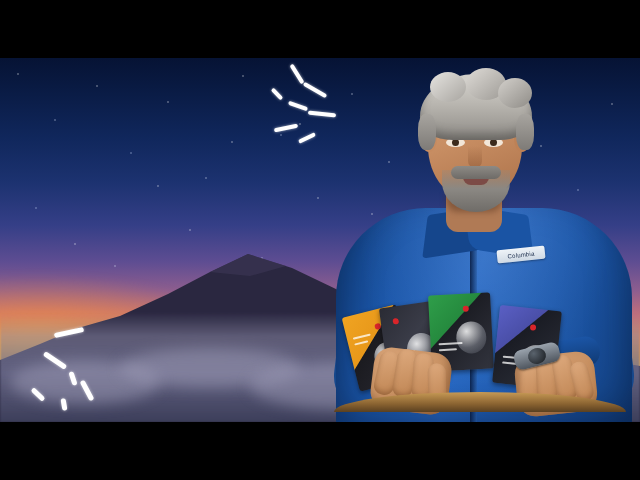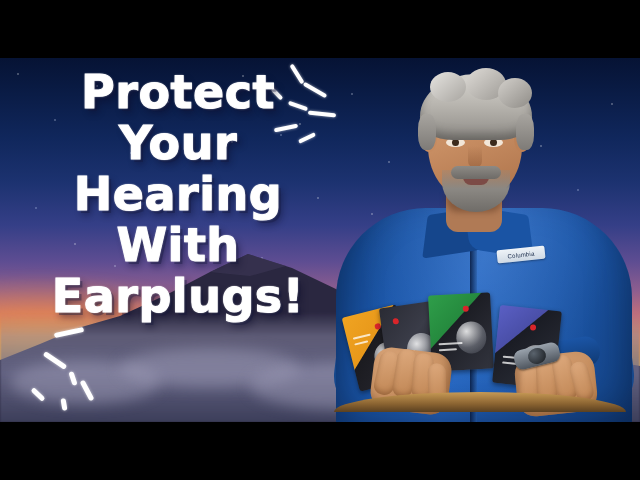--- a/index.html
+++ b/index.html
@@ -260,27 +260,20 @@
 
     <div class="burst" style="left:14px;top:272px;width:90px;height:86px;">
       <i style="left:40px;top:0px;width:30px;height:5px;transform:rotate(-12deg);"></i>
       <i style="left:28px;top:28px;width:26px;height:5px;transform:rotate(34deg);"></i>
       <i style="left:52px;top:46px;width:14px;height:5px;transform:rotate(72deg);"></i>
       <i style="left:62px;top:58px;width:22px;height:5px;transform:rotate(62deg);"></i>
       <i style="left:16px;top:62px;width:16px;height:5px;transform:rotate(44deg);"></i>
       <i style="left:44px;top:72px;width:12px;height:5px;transform:rotate(80deg);"></i>
     </div>
 
-    <div id="headline">
-      <div class="line l1">Protect</div>
-      <div class="line l2">Your</div>
-      <div class="line l3">Hearing</div>
-      <div class="line l4">With</div>
-      <div class="line l5">Earplugs!</div>
-    </div>
 
     <div id="person">
 
       <div class="arm-l"></div>
       <div class="arm-r"></div>
 
       <div class="shirt"></div>
       <div class="shirt-shadow"></div>
       <div class="placket"></div>
       <div class="collar-l"></div>

